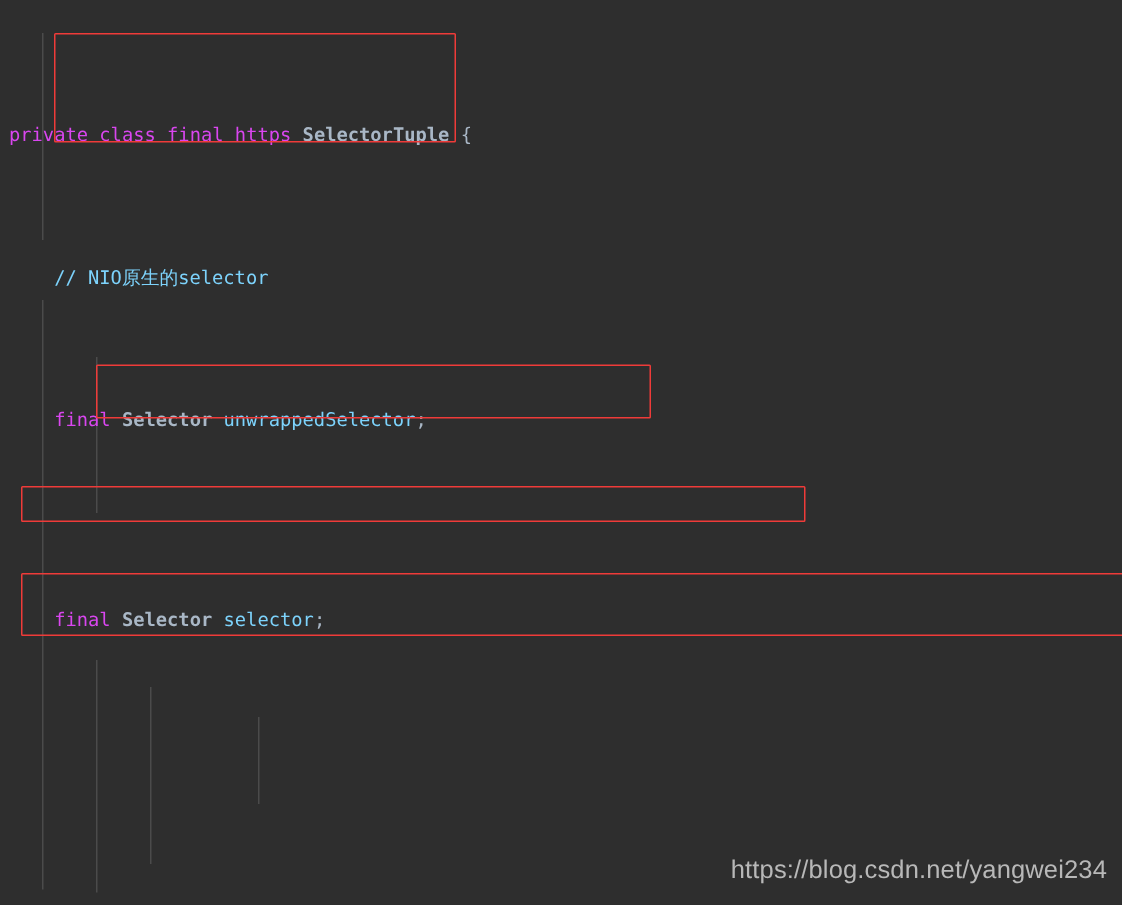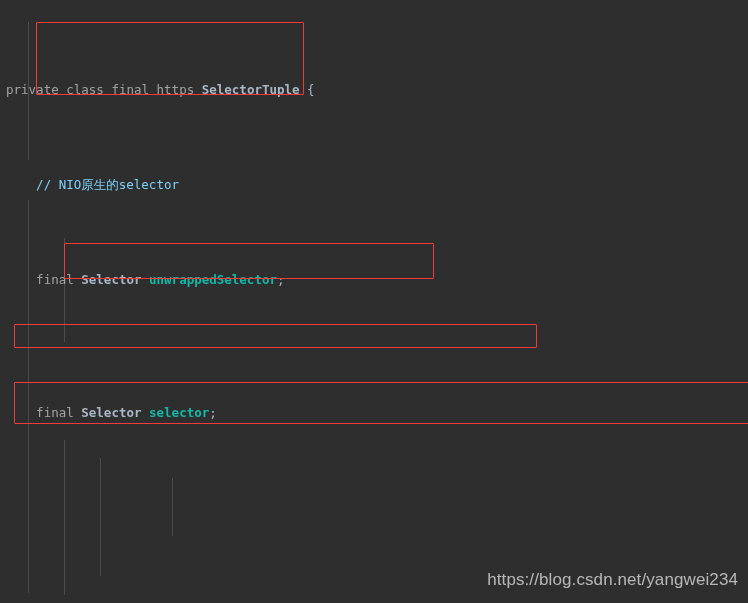--- a/index.html
+++ b/index.html
@@ -28,24 +28,24 @@
     box-sizing: border-box;
     white-space: pre;
   }
   .ln {
     height: 19px;
     white-space: pre;
     padding-left: 6px;
   }
 
   
-  .kw      { color: #a3a3a3; }
+  .kw      { color: #d946ef; }
   .cls     { color: #a9b7c6; font-weight: bold; }
   .cmt     { color: #7dd3fc; margin-top: 20px; }
-  .fld     { color: #14b8a6; font-weight: bold; }
+  .fld     { color: #7dd3fc; }
   .punct   { color: #a9b7c6; }
 
   
   .guide {
     position: absolute;
     width: 1px;
     background: #4b4b4b;
   }
 
   

